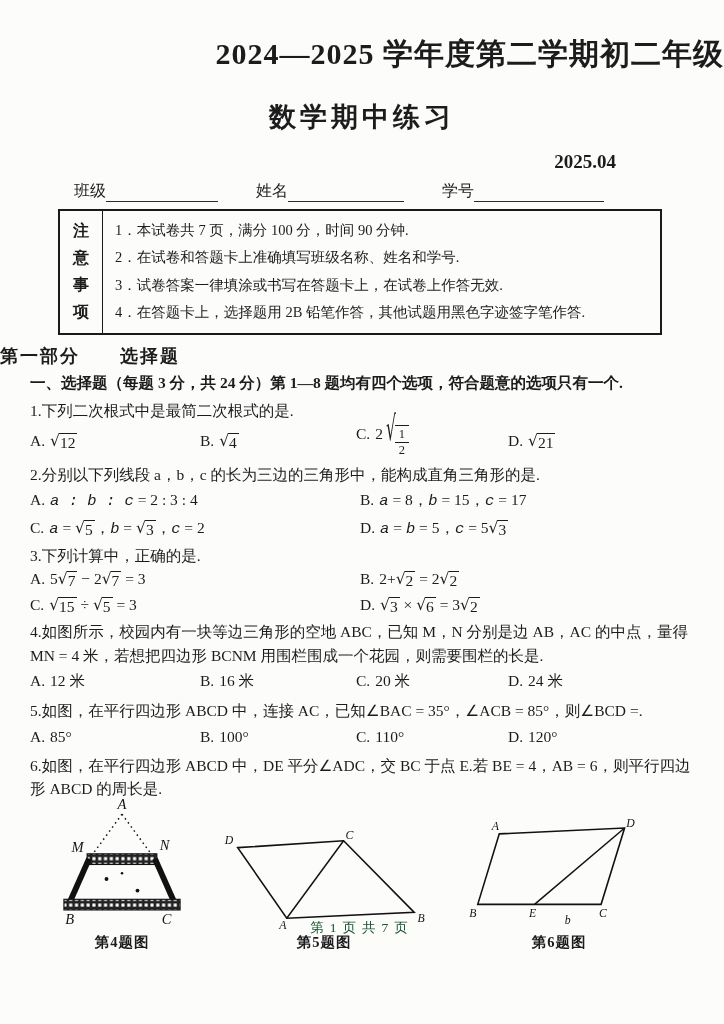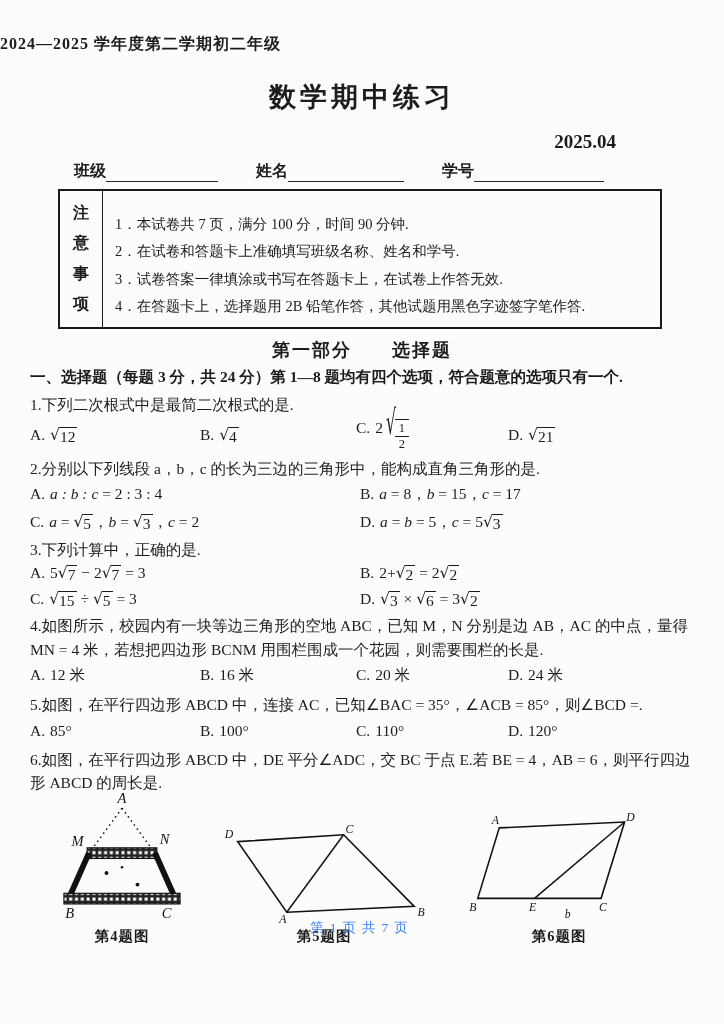--- a/index.html
+++ b/index.html
@@ -3,65 +3,65 @@
 <meta charset="utf-8">
 <style>
   html,body{margin:0;padding:0;}
   body{background:#ffffff;}
   .page{
     width:724px;height:1024px;position:relative;overflow:hidden;
     background:#fcfcfb;color:#1c1c1c;
     font-family:"Liberation Serif","DejaVu Sans",serif;
   }
   
-  .title1{padding-top:34px;text-align:left;font-size:16px;font-weight:700;letter-spacing:1px;}
+  .title1{padding-top:34px;text-align:right;font-size:30px;font-weight:700;letter-spacing:1px;}
   .title2{margin-top:24px;text-align:center;font-size:27px;font-weight:700;letter-spacing:4px;}
   .date{margin:16px 108px 0 0;text-align:right;font-size:19px;font-weight:700;}
-  .fields{margin:8px 0 0 74px;display:flex;align-items:flex-end;font-size:16px;font-weight:700;}
+  .fields{margin:8px 0 0 74px;display:flex;align-items:flex-end;font-size:16px;font-weight:400;}
   .field{display:flex;align-items:flex-end;margin-right:38px;}
   .blank{display:inline-block;border-bottom:1.4px solid #2a2a2a;height:18px;}
   .blank.w1{width:112px;}.blank.w2{width:116px;}.blank.w3{width:130px;}
   
   .notice{margin:7px 0 0 58px;width:604px;border:2px solid #1a1a1a;display:flex;box-sizing:border-box;}
   .notice-side{width:42px;border-right:1.6px solid #1a1a1a;display:flex;flex-direction:column;
     justify-content:space-around;align-items:center;padding:7px 0;font-size:16px;font-weight:700;}
-  .notice-body{flex:1;padding:6px 17px 7px 12px;font-size:14.5px;line-height:1.88;margin-top:14px;}
-  
-  .part-head{margin-top:9px;text-align:center;font-size:18px;font-weight:700;letter-spacing:2px;}
+  .notice-body{flex:1;padding:6px 17px 7px 12px;font-size:14.5px;line-height:1.88;}
+  
+  .part-head{margin-top:9px;font-size:18px;font-weight:700;letter-spacing:2px;}
   .part-head .gap{display:inline-block;width:40px;}
   .instruction{margin:5px 26px 0 30px;font-size:15.5px;font-weight:700;}
   
   .questions{margin:3px 24px 0 30px;font-size:15.5px;}
   .q{margin-top:5px;}
   .stem{line-height:1.5;}
   .opts{display:grid;align-items:center;margin-top:3px;}
   .opts.cols4{grid-template-columns:170px 156px 152px 1fr;min-height:24px;}
   .opts.cols2{grid-template-columns:330px 1fr;row-gap:7px;}
   .opt{white-space:nowrap;}
   .okey{margin-right:5px;}
-  .mi{font-style:italic;}
+  .mi{font-style:italic;font-family:Liberation Mono, monospace;}
   
   .sqrt{display:inline-flex;align-items:flex-start;line-height:1.12;}
   .sq-sign{font-family:"DejaVu Sans",sans-serif;}
   .sq-rad{border-top:1.4px solid #1c1c1c;padding:0 2px 0 1px;margin-left:-1px;}
   .sqrtf{display:inline-flex;align-items:flex-start;margin-left:3px;}
   .sf-sign{font-family:"DejaVu Sans",sans-serif;display:inline-block;transform:scaleY(2.2);transform-origin:60% 74%;}
   .sf-rad{display:inline-flex;flex-direction:column;align-items:center;border-top:1.4px solid #1c1c1c;
     font-size:12.5px;line-height:1.2;margin-left:-1px;padding-top:1px;}
   .sf-den{border-top:1.1px solid #1c1c1c;padding:0 4px;}
   .sf-num{padding:0 4px;}
   
   .figures{margin:-4px 0 0 62px;display:flex;align-items:flex-end;gap:38px;}
   .figure{display:flex;flex-direction:column;align-items:center;}
   .figcap{margin-top:3px;font-size:14.5px;font-weight:700;letter-spacing:1px;}
   svg text{font-family:"Liberation Serif",serif;font-style:italic;font-size:15px;fill:#141414;}
   svg text.small{font-size:12px;}
   
   .footer{position:absolute;left:0;top:919px;width:100%;text-align:center;
-    color:#3b82f6;font-size:13.5px;letter-spacing:6px;}
+    color:#14532d;font-size:13.5px;letter-spacing:6px;}
 </style>
 </head>
 <body>
 
 <div class="page">
 
   <div class="title1">2024—2025 学年度第二学期初二年级</div>
   <div class="title2">数学期中练习</div>
   <div class="date">2025.04</div>
 

